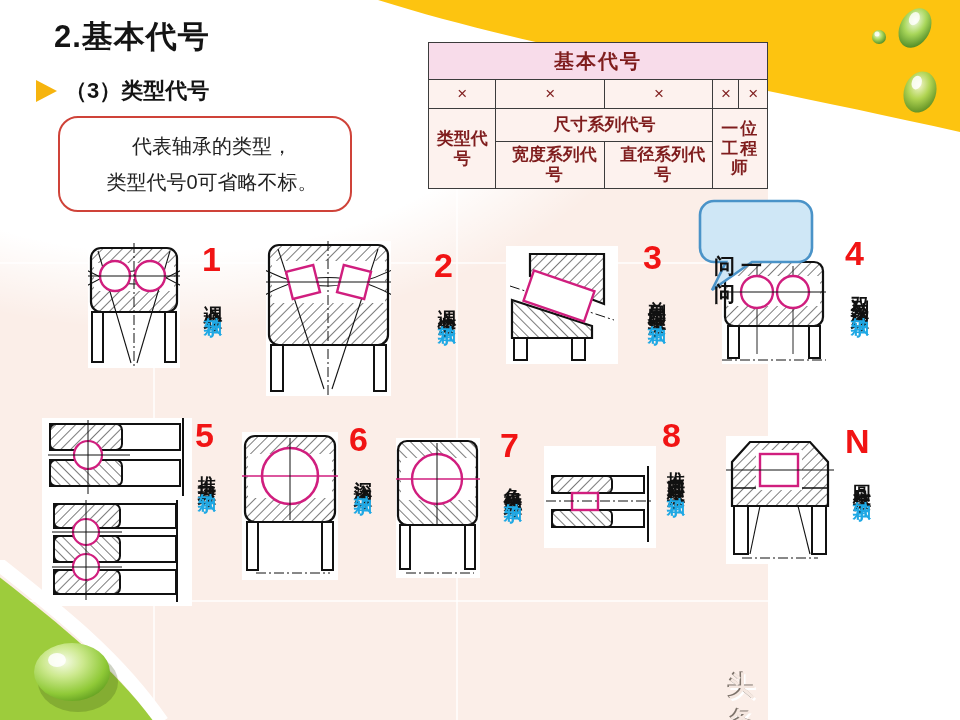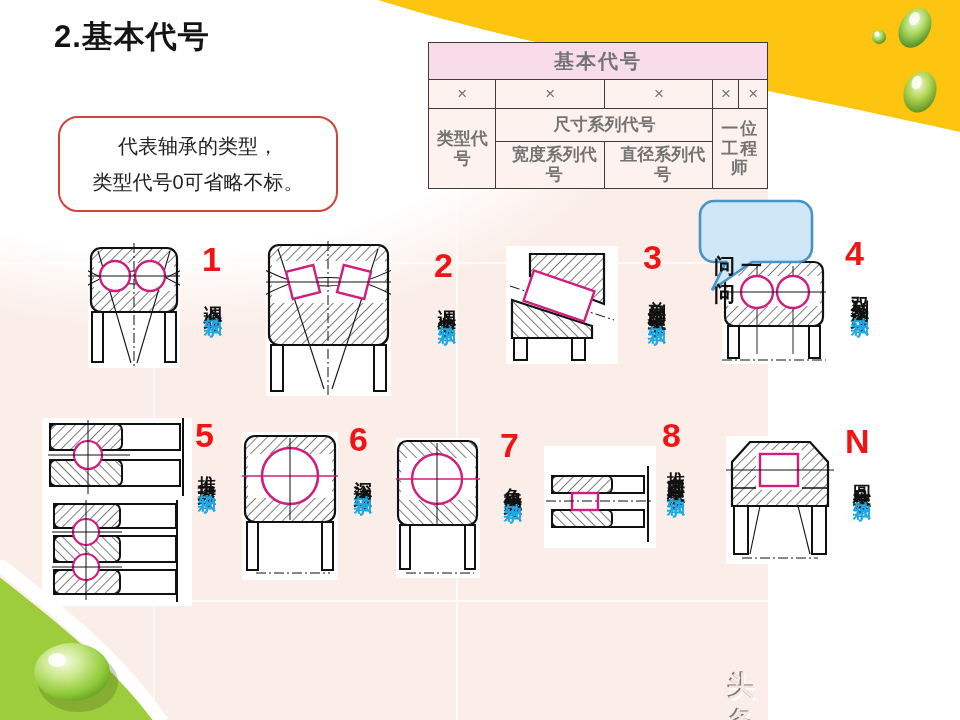--- a/index.html
+++ b/index.html
@@ -11,24 +11,24 @@
            #fbeee8;}
   .gridline{position:absolute;background:rgba(255,255,255,.7);}
   .gl-h{height:2px;left:0;width:960px;}
   .gl-v{width:2px;top:0;height:720px;}
   .deco{position:absolute;}
   .page-title{position:absolute;left:54px;top:16px;font-size:31px;font-weight:800;color:#141414;letter-spacing:1px;}
   .section-row{position:absolute;left:36px;top:76px;display:flex;align-items:center;}
   .tri{width:0;height:0;border-left:21px solid #f6b40e;border-top:11px solid transparent;border-bottom:11px solid transparent;margin-right:8px;}
   .section-title{font-size:22px;font-weight:800;color:#141414;}
   .note-box{position:absolute;left:58px;top:116px;width:276px;height:92px;border:2.5px solid #cf4339;border-radius:20px;
-            display:flex;flex-direction:column;justify-content:center;text-align:center;}
+            display:flex;flex-direction:column;justify-content:center;text-align:center;padding-left:14px;}
   .note-box div{font-size:20px;color:#222;line-height:36px;}
   table.code-table{position:absolute;left:428px;top:42px;border-collapse:collapse;table-layout:fixed;background:#fdf2ee;}
-  table.code-table td{border:1.7px solid #3c3c3c;text-align:center;vertical-align:middle;color:#737373;padding:1px 2px;}
+  table.code-table td{border:1.7px solid #3c3c3c;text-align:center;vertical-align:middle;color:#7f1d1d;padding:1px 2px;}
   td.tbl-header{background:#f8dcea;font-size:20px;font-weight:700;height:34px;letter-spacing:2px;}
   td.mark-cell{height:26px;font-size:17px;}
   td.lbl{font-size:17px;font-weight:700;line-height:1.15;}
   .wrapspan{display:inline-block;}
   .w3{width:3.6em;} .w5{width:5.4em;margin-left:8px;} .w2{width:2.4em;letter-spacing:2px;}
   .code{position:absolute;font-size:34px;font-weight:800;color:#f11414;}
   .vlabel{position:absolute;writing-mode:vertical-rl;text-orientation:upright;
           font-size:18px;font-weight:700;color:#111;letter-spacing:4px;line-height:26px;}
   .vlabel .suffix{color:#1fa8e4;}
   .fig{position:absolute;background:#ffffff;}
@@ -92,20 +92,24 @@
 
   <svg class="deco" style="left:0;top:560px" width="210" height="160">
     <path d="M-4,2 C62,54 118,98 162,162" stroke="#ffffff" stroke-width="14" fill="none"></path>
     <path d="M-2,16 C62,66 114,108 154,162 L-2,162 Z" fill="#9dcc3c"></path>
     <ellipse cx="78" cy="122" rx="40" ry="30" fill="rgba(60,80,20,0.25)"></ellipse>
     <ellipse cx="72" cy="112" rx="38" ry="29" fill="url(#ballG)"></ellipse>
     <ellipse cx="57" cy="100" rx="9" ry="7" fill="#ffffff" opacity="0.85"></ellipse>
   </svg>
 
   <div class="page-title">2.基本代号</div>
+  <div class="section-row">
+    <div class="tri"></div>
+    <div class="section-title">（3）类型代号</div>
+  </div>
 
   <div class="note-box">
     <div>代表轴承的类型，</div>
     <div>类型代号0可省略不标。</div>
   </div>
 
   <table class="code-table">
     <colgroup>
         <col style="width:76px">
         <col style="width:136px">

